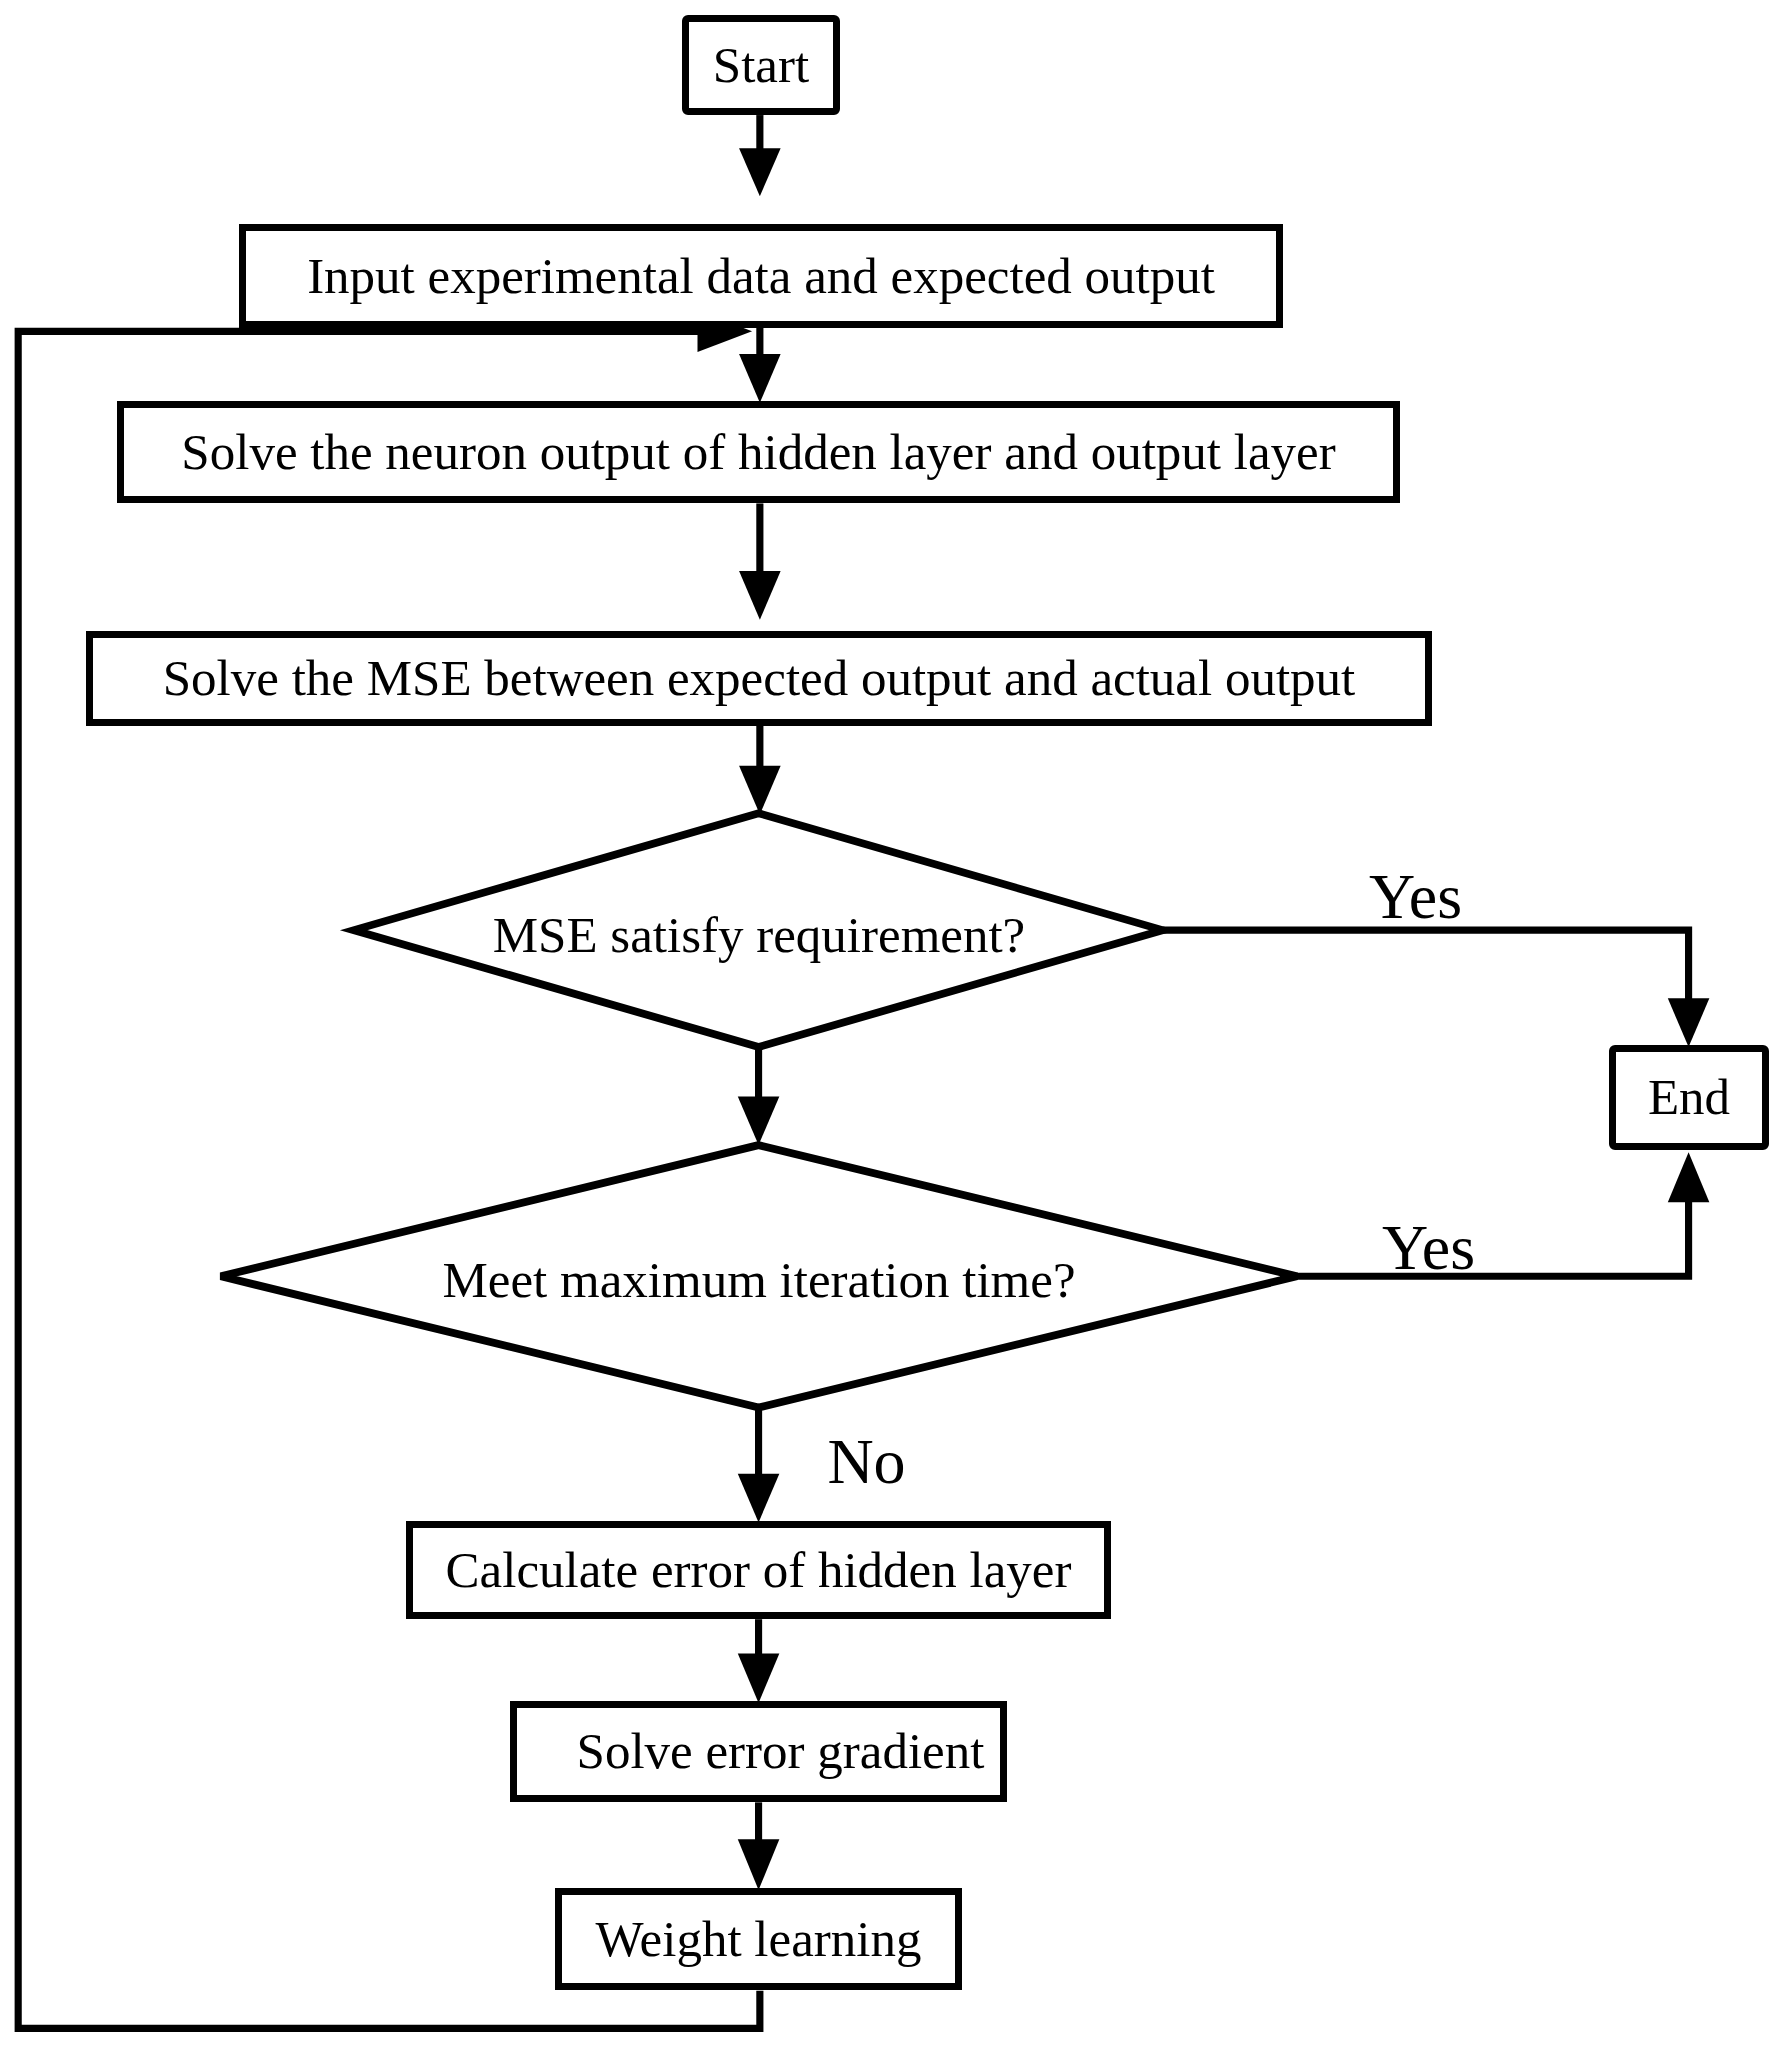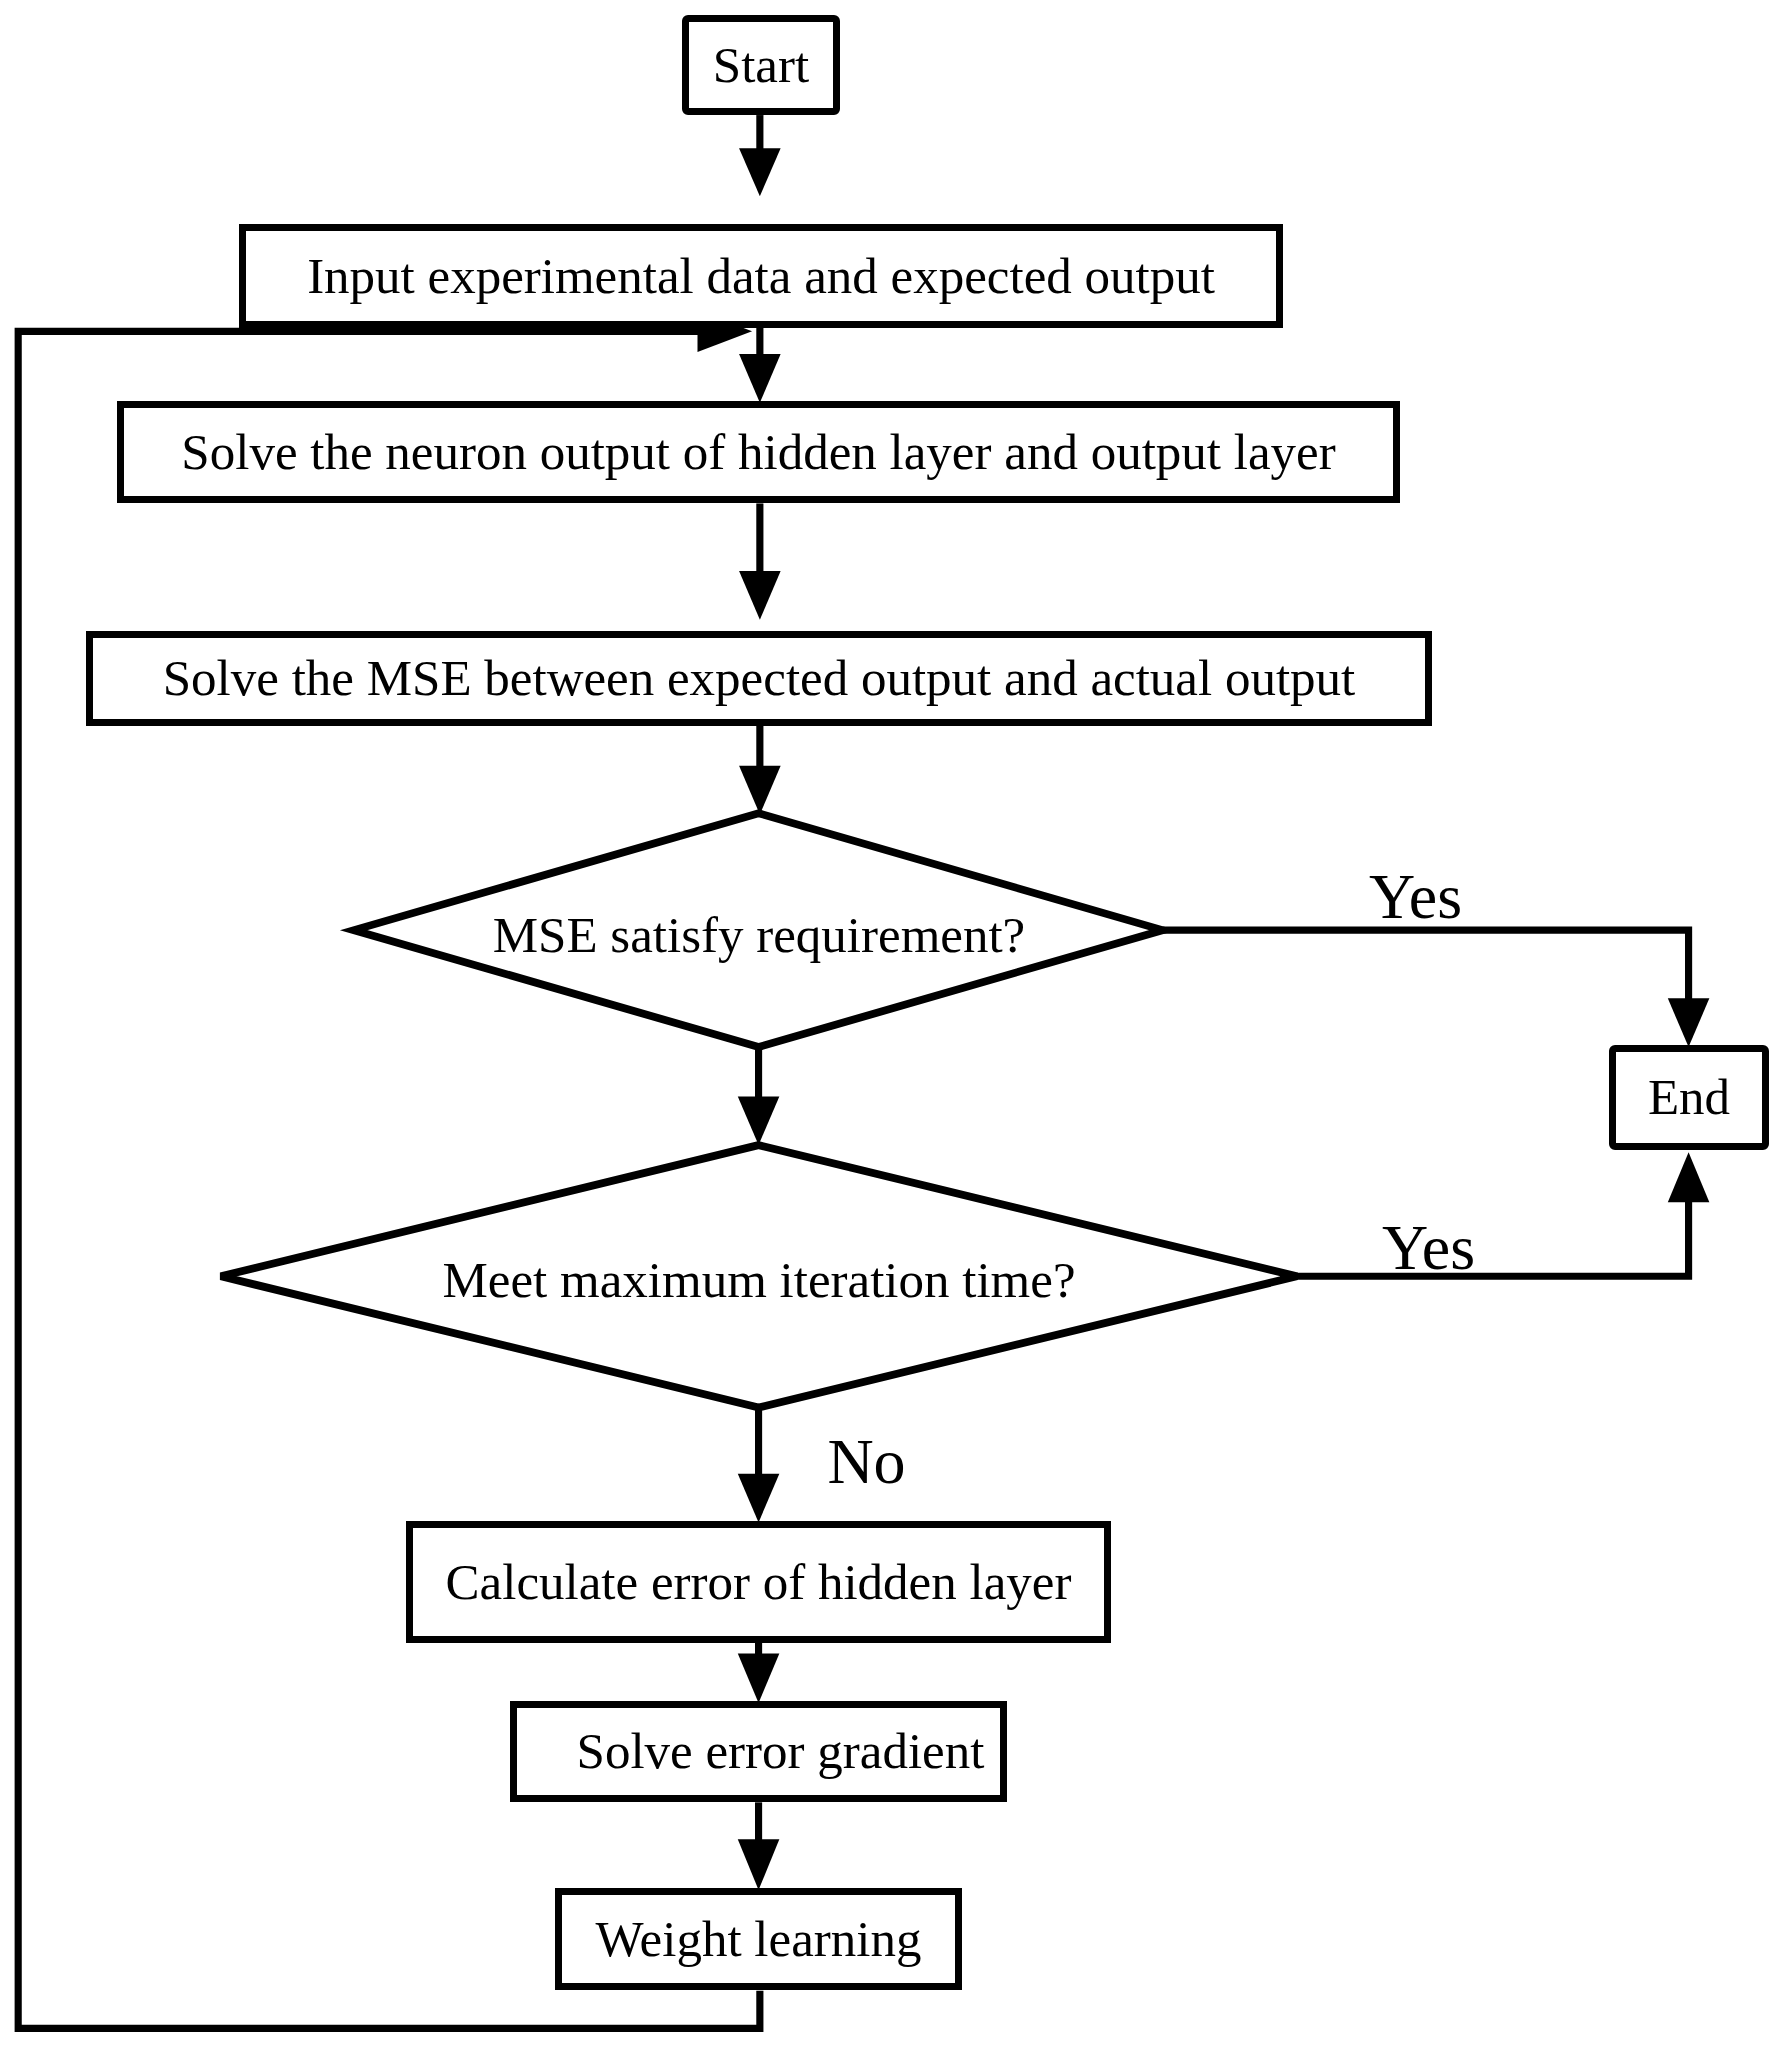--- a/index.html
+++ b/index.html
@@ -52,21 +52,21 @@
     position: absolute;
     font-size: 64px;
     text-align: center;
     white-space: nowrap;
   }
   
   #n-start  { left: 682px; top: 15px;   width: 158px;  height: 100px; }
   #n-input  { left: 239px;  top: 196px;  width: 1044px; height: 104px; margin-top: 28px; }
   #n-hidden { left: 117px;  top: 401px;  width: 1283px; height: 102px; }
   #n-mse    { left: 86px;  top: 618px;  width: 1346px; height: 95px; margin-top: 13px; }
-  #n-calc   { left: 406px;  top: 1521px; width: 705px; height: 122px; }
+  #n-calc   { left: 406px;  top: 1521px; width: 705px; height: 98px; }
   #n-grad   { left: 510px;  top: 1701px; width: 497px;  height: 101px; padding-left: 44px; }
   #n-weight { left: 555px;  top: 1888px; width: 407px;  height: 102px; }
   #n-end    { left: 1609px; top: 1045px; width: 160px;  height: 105px; }
   #t-dec1   { left: 455px;  top: 899px; width: 608px;  height: 65px; }
   #t-dec2   { left: 416px;  top: 1244px; width: 686px; height: 65px; }
   #l-yes1   { left: 1344px; top: 860px; width: 143px;  }
   #l-yes2   { left: 1357px; top: 1211px; width: 143px;  }
   #l-no     { left: 795px; top: 1425px; width: 143px;  }
 </style>
 </head>

